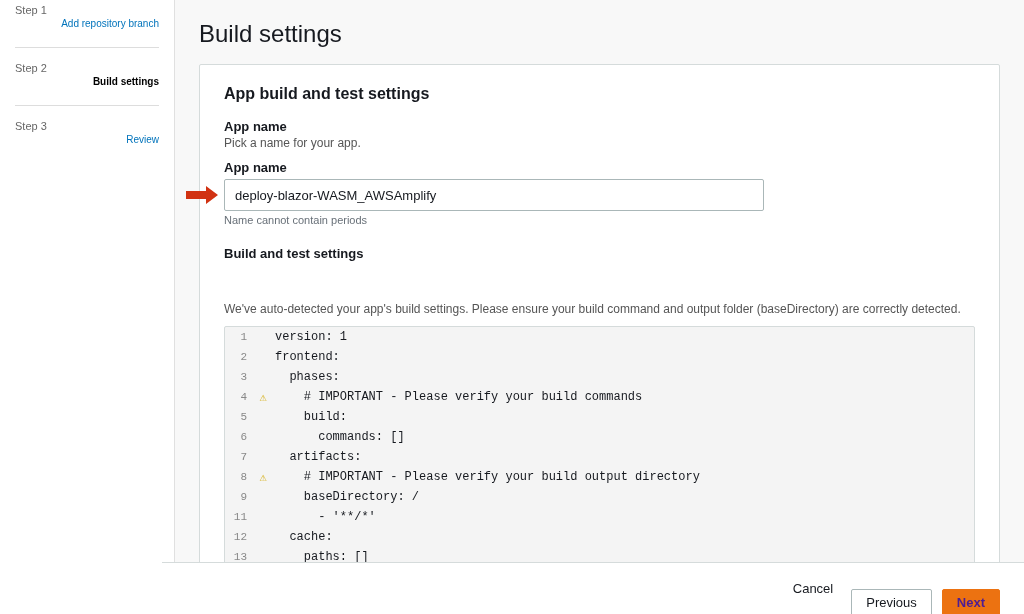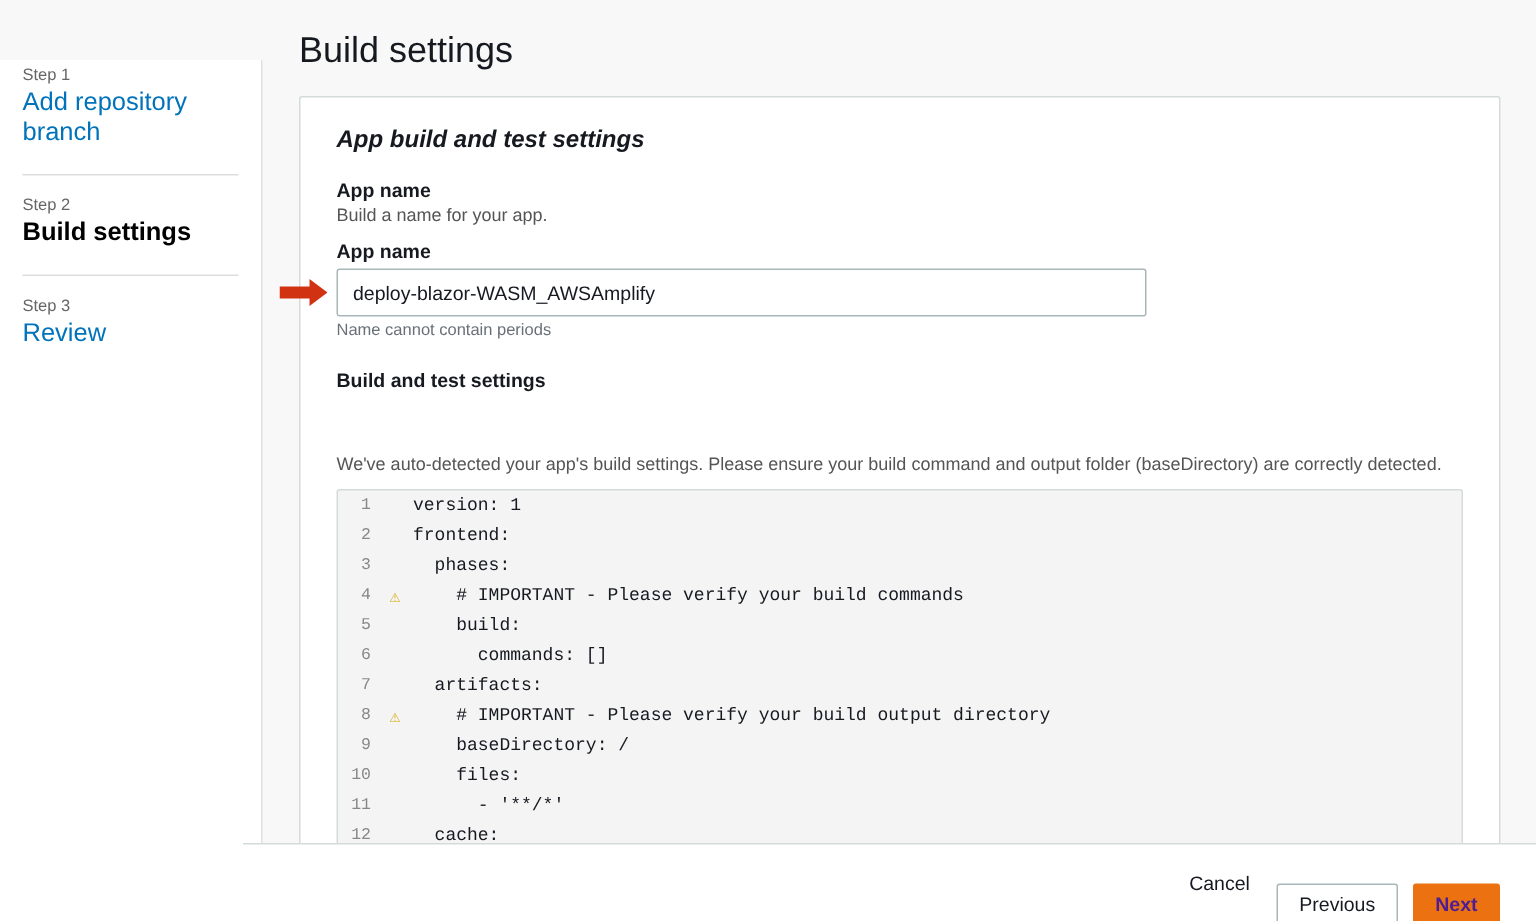--- a/index.html
+++ b/index.html
@@ -10,34 +10,34 @@
       display: flex;
       height: 614px;
       overflow: hidden;
     }
     .sidebar {
       width: 175px;
       min-width: 175px;
       background: #fff;
       padding: 4px 15px;
       border-right: 1px solid #e0e0e0;
-      margin-top: 40px;
     }
     .step-block {
       margin-bottom: 18px;
     }
     .step-label {
       font-size: 11px;
       color: #666;
       margin-bottom: 2px;
     }
     .step-title {
-      font-size: 17px;
+      font-size: 10px;
       color: #0073bb;
       cursor: pointer;
+      text-align: right;
     }
     .step-title.active {
       font-weight: bold;
       color: #000;
     }
     .step-divider {
       border: none;
       border-top: 1px solid #ddd;
       margin: 14px 0;
     }
@@ -58,21 +58,20 @@
       border: 1px solid #d5dbdb;
       border-radius: 2px;
       padding: 20px 24px;
       margin-bottom: 12px;
     }
     .card-title {
       font-size: 16px;
       font-weight: 600;
       color: #16191f;
       margin-bottom: 16px;
-      font-style: italic;
     }
     .section-title {
       font-size: 13px;
       font-weight: 700;
       color: #16191f;
       margin-bottom: 2px;
     }
     .section-desc {
       font-size: 12px;
       color: #555;
@@ -227,21 +226,21 @@
 </div>
 
 <div class="main-content">
   <h1 class="page-title">Build settings</h1>
 
   <div class="card">
     <div class="card-title">App build and test settings</div>
 
     <div>
       <div class="section-title">App name</div>
-      <div class="section-desc">Build a name for your app.</div>
+      <div class="section-desc">Pick a name for your app.</div>
       <div class="field-label">App name</div>
       <div class="input-row">
         <div style="position:relative; max-width:540px; width:100%;">
           
           <span style="position:absolute; left:-38px; top:50%; transform:translateY(-50%); color:#d13212; font-size:22px; display:flex; align-items:center;">
 
             <svg width="32" height="22" viewBox="0 0 32 22">
               <polygon points="0,7 20,7 20,2 32,11 20,20 20,15 0,15" fill="#d13212"></polygon>
             </svg>
           </span>
@@ -296,33 +295,33 @@
             <span class="line-num">8</span>
             <span class="line-warn" style="color: rgb(212, 172, 13);">⚠</span>
             <span class="line-code">    # IMPORTANT - Please verify your build output directory</span>
           </div>
           <div class="code-line">
             <span class="line-num">9</span>
             <span class="line-warn"></span>
             <span class="line-code">    baseDirectory: /</span>
           </div>
           <div class="code-line">
-            <span class="line-num">10</span>
-            <span class="line-warn"></span>
-            <span class="line-code">    files:</span>
-          </div>
-          <div class="code-line">
             <span class="line-num">11</span>
             <span class="line-warn"></span>
             <span class="line-code">      - '**/*'</span>
           </div>
           <div class="code-line">
             <span class="line-num">12</span>
             <span class="line-warn"></span>
             <span class="line-code">  cache:</span>
+          </div>
+          <div class="code-line">
+            <span class="line-num">13</span>
+            <span class="line-warn"></span>
+            <span class="line-code">    paths: []</span>
           </div>
           <div class="code-line">
             <span class="line-num">14</span>
             <span class="line-warn"></span>
             <span class="line-code"></span>
           </div>
         </div>
 
       <div class="editor-footer">
         <span class="editor-footer-label">Build and test settings</span>

